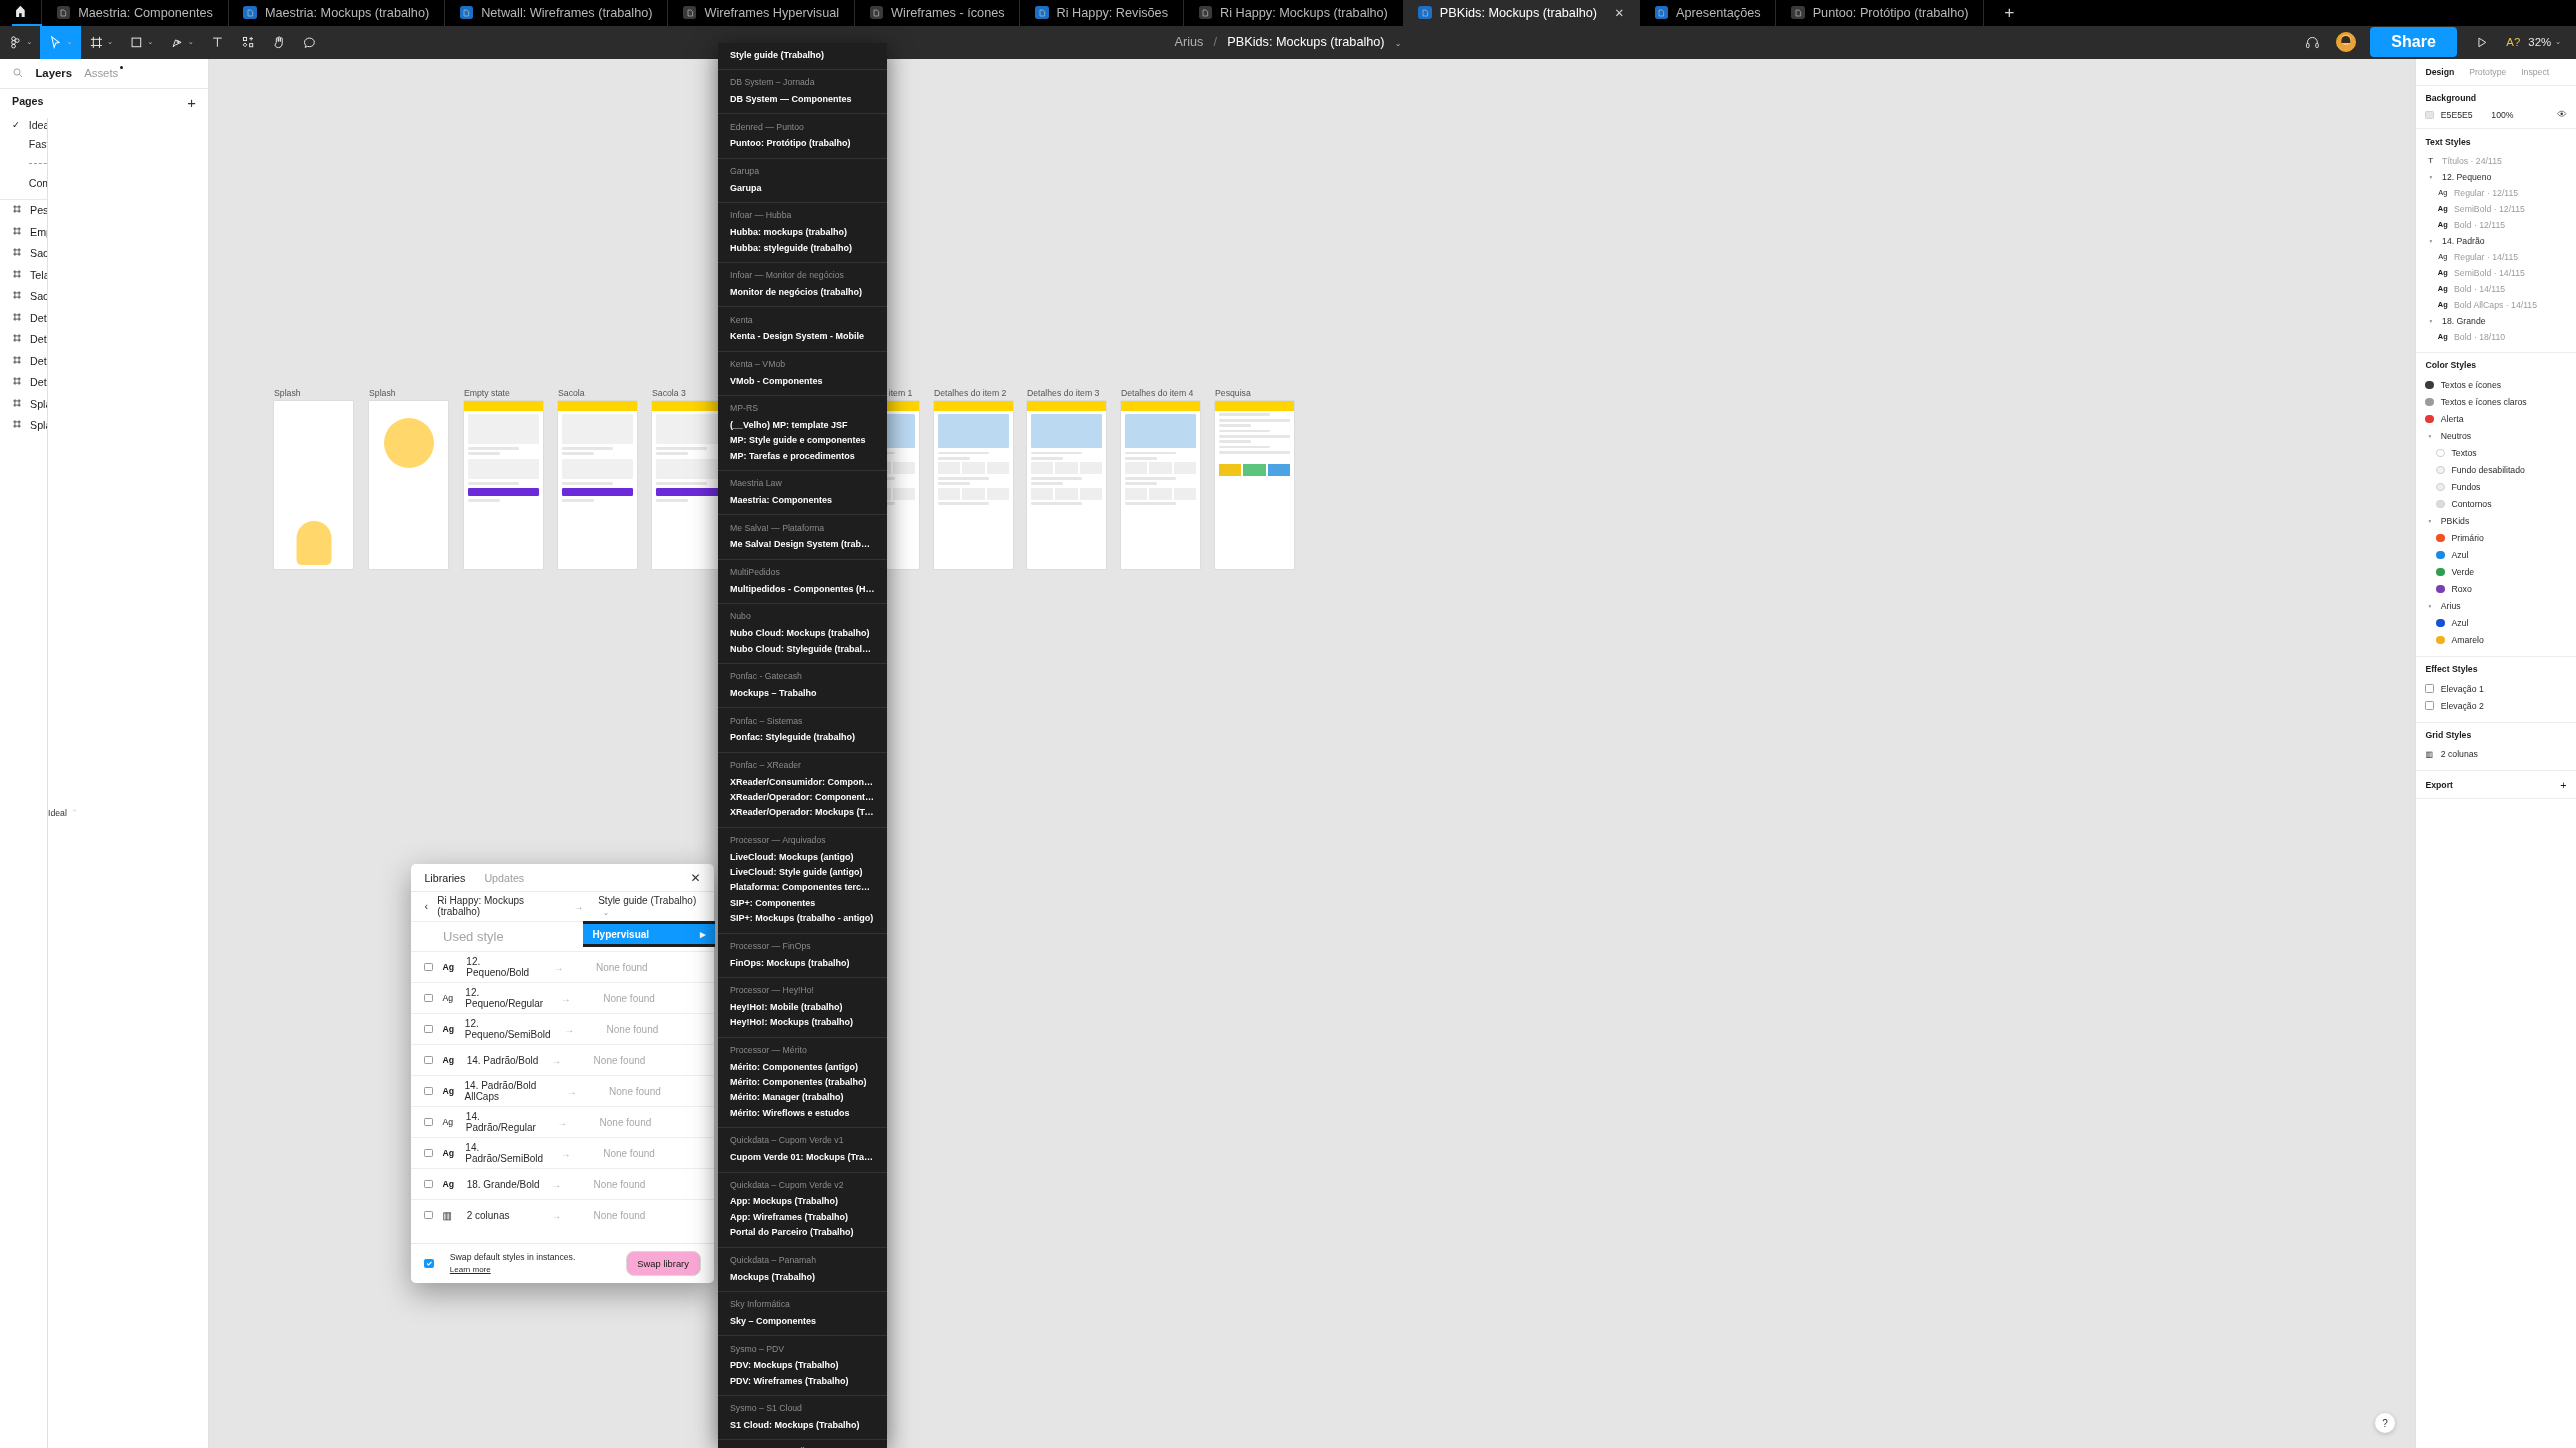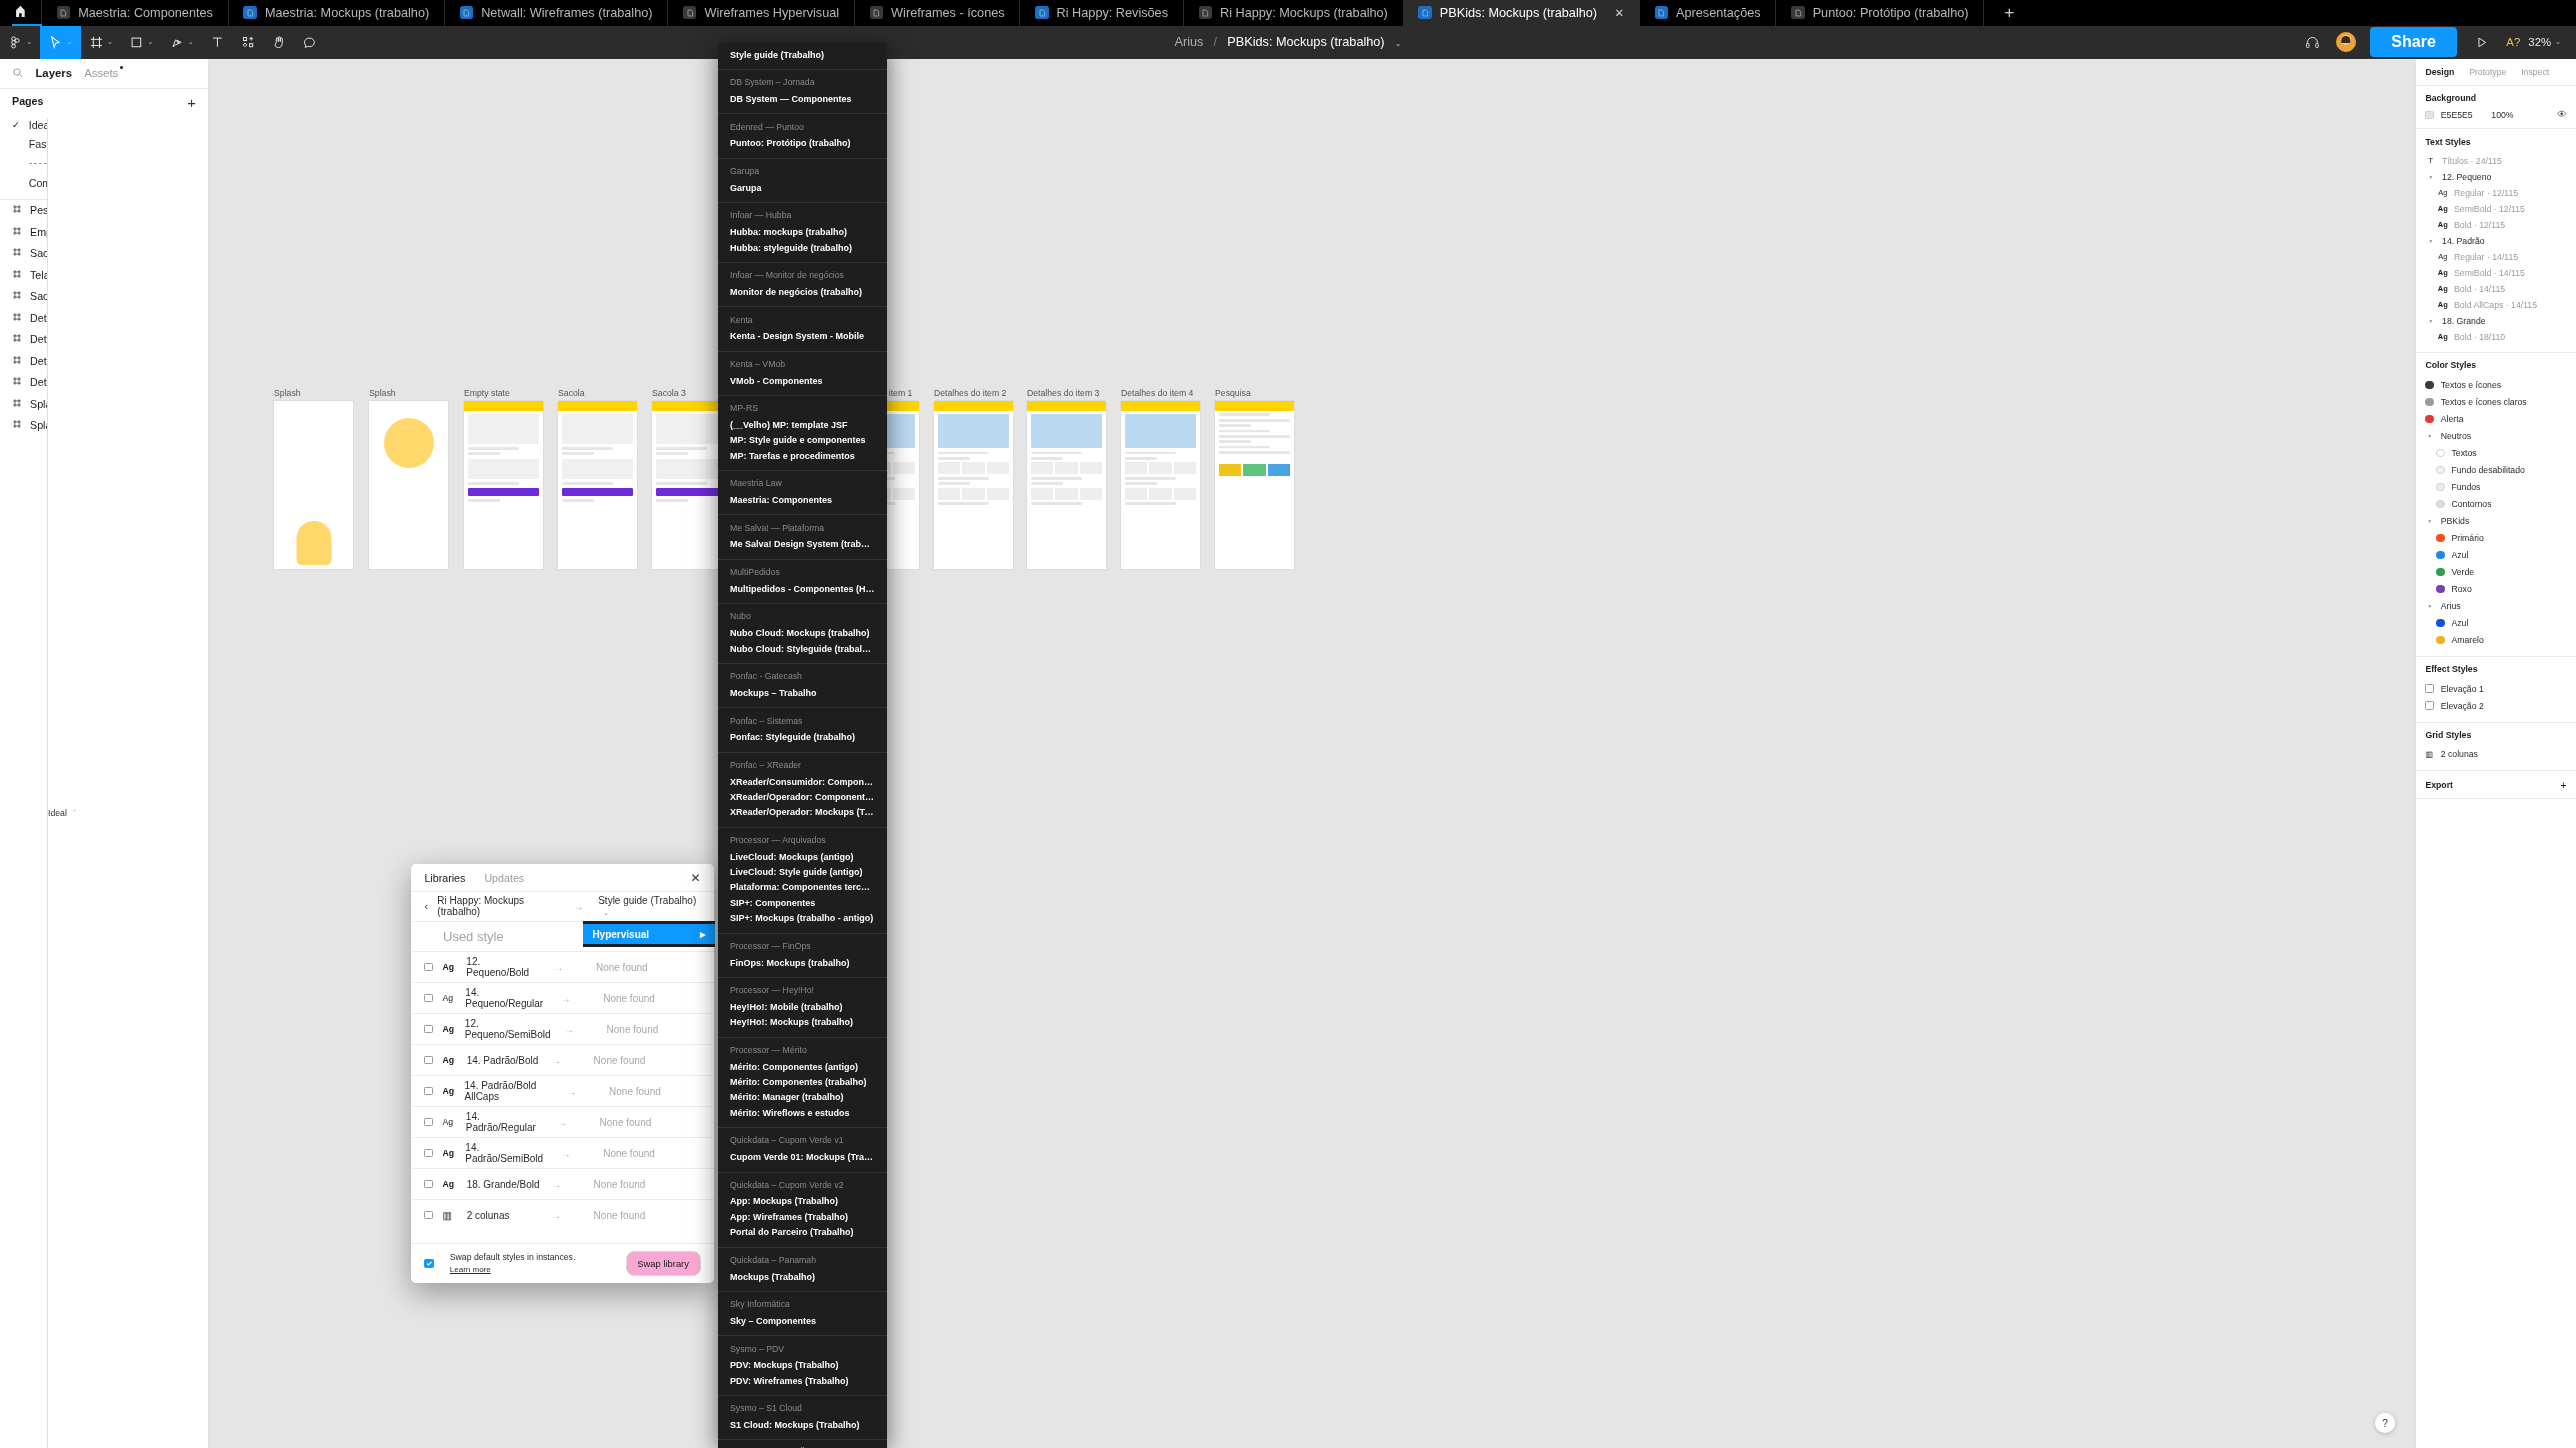--- a/index.html
+++ b/index.html
@@ -784,21 +784,21 @@
         <div class="lib-row">
           <span class="cb"></span>
           <span class="ag">Ag</span>
           <span>12. Pequeno/Bold</span>
           <span class="ar">→</span>
           <span class="nf">None found</span>
         </div>
         <div class="lib-row">
           <span class="cb"></span>
           <span class="ag reg">Ag</span>
-          <span>14. Pequeno/Regular</span>
+          <span>12. Pequeno/Regular</span>
           <span class="ar">→</span>
           <span class="nf">None found</span>
         </div>
         <div class="lib-row">
           <span class="cb"></span>
           <span class="ag">Ag</span>
           <span>12. Pequeno/SemiBold</span>
           <span class="ar">→</span>
           <span class="nf">None found</span>
         </div>

